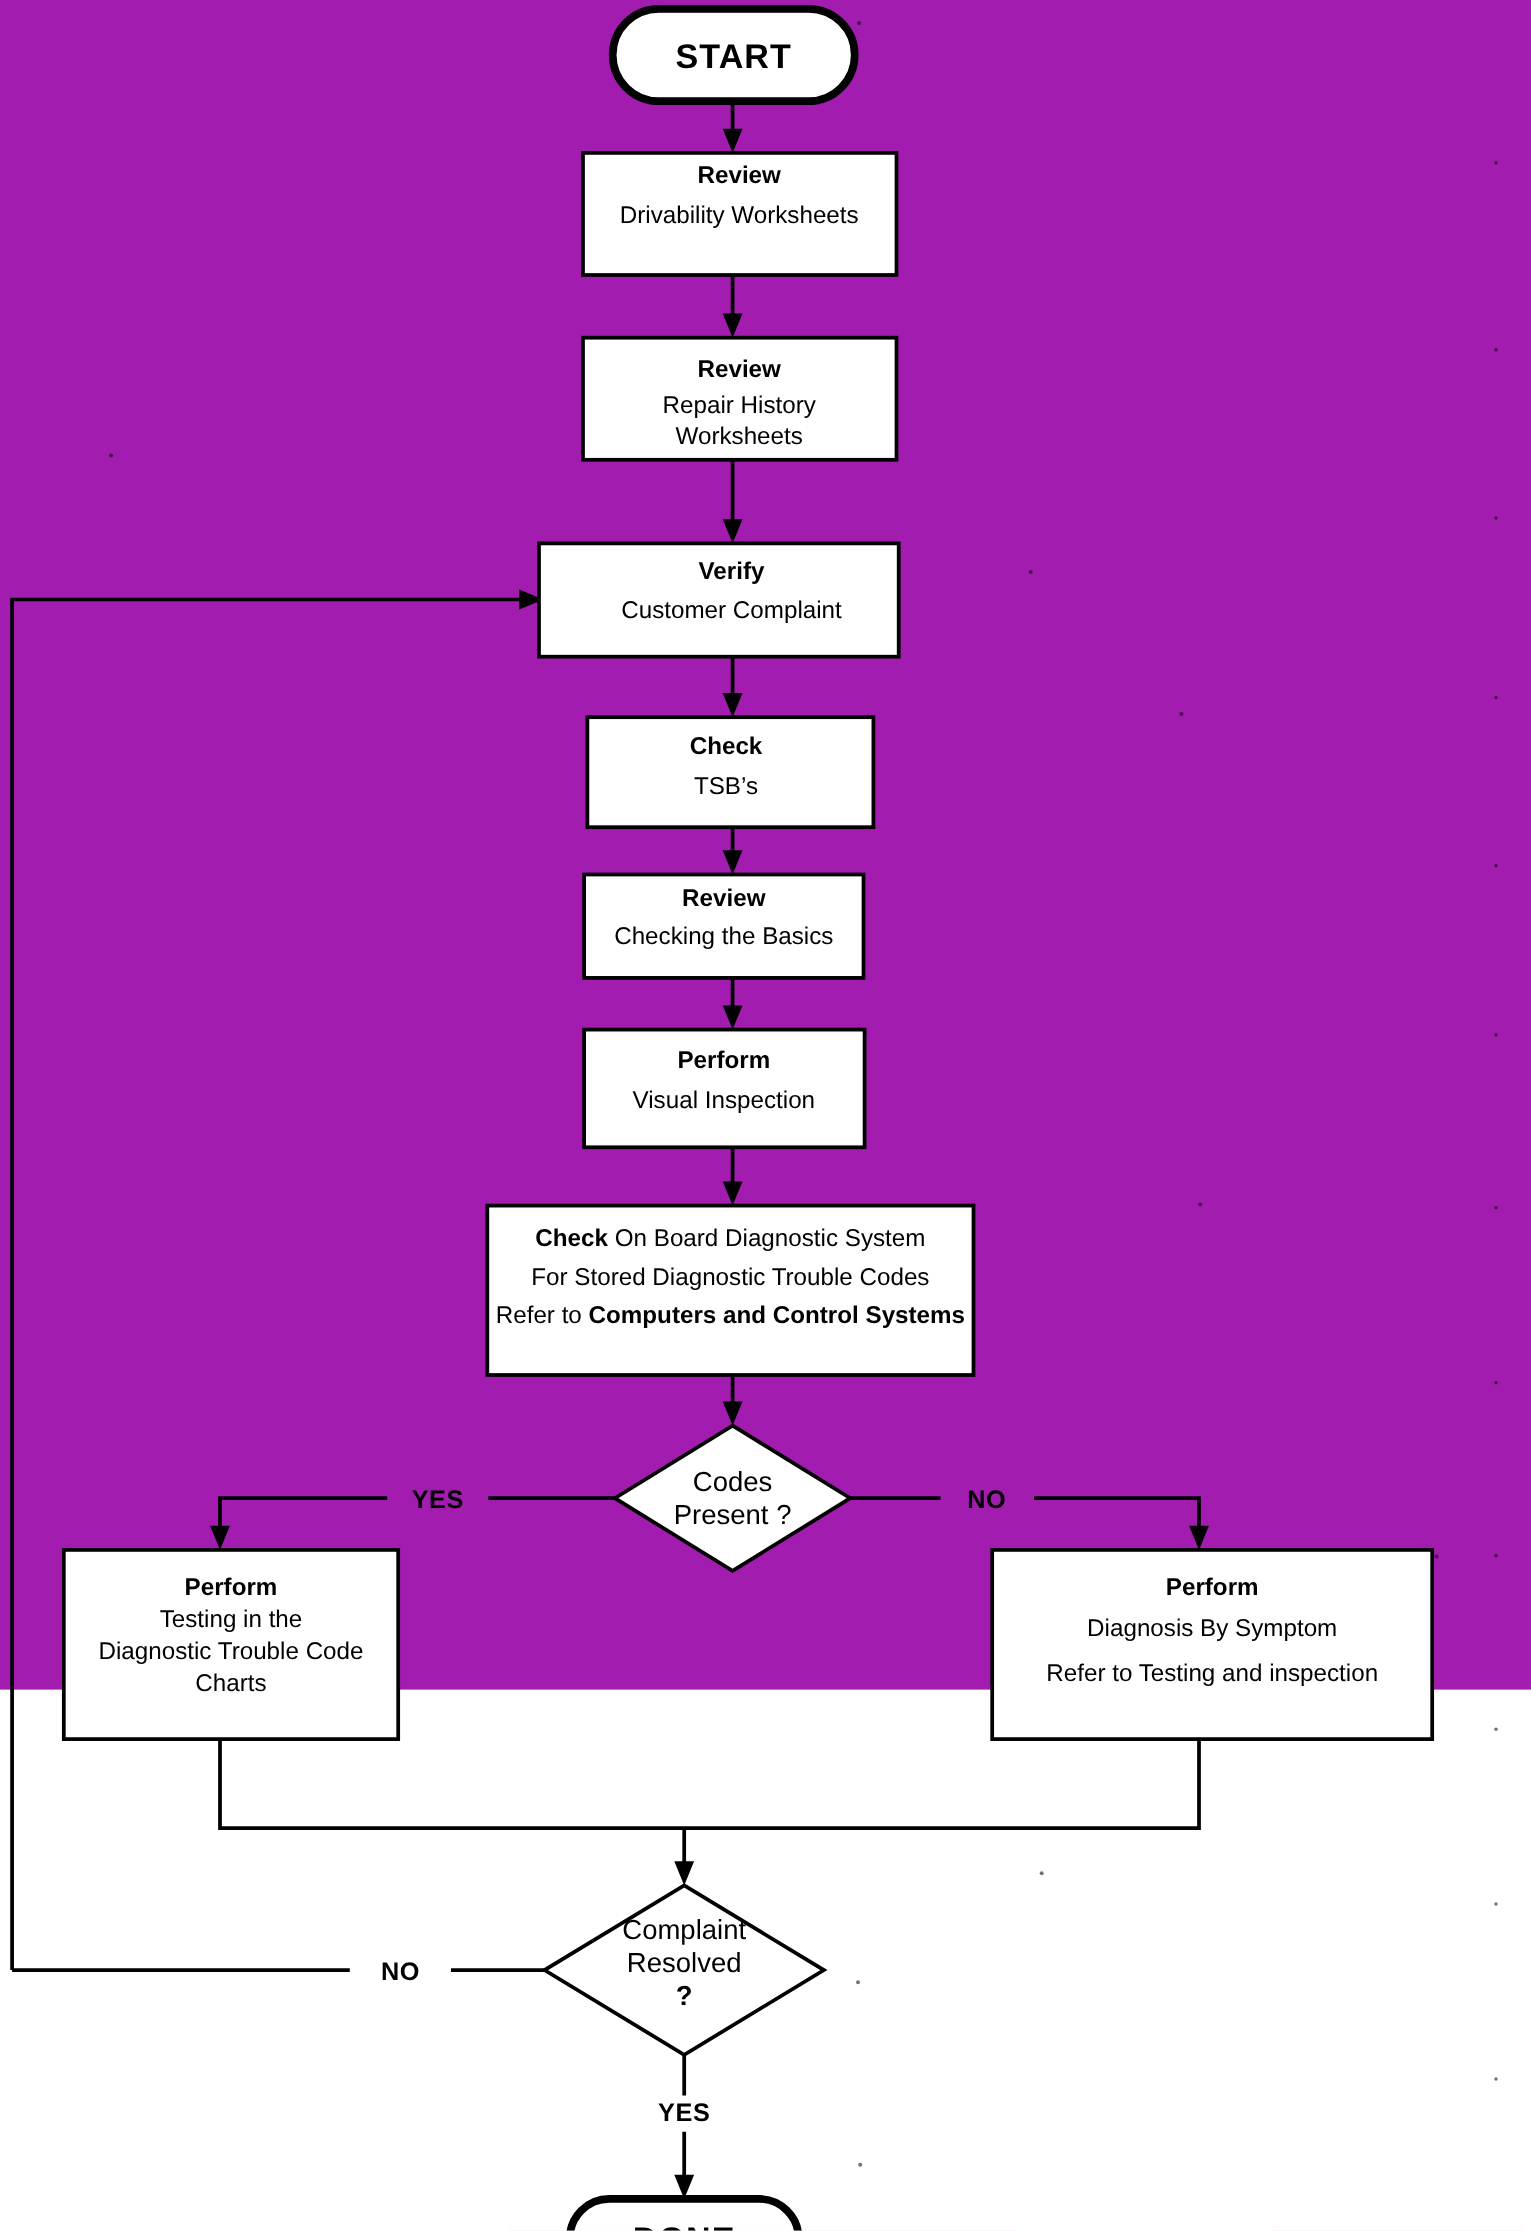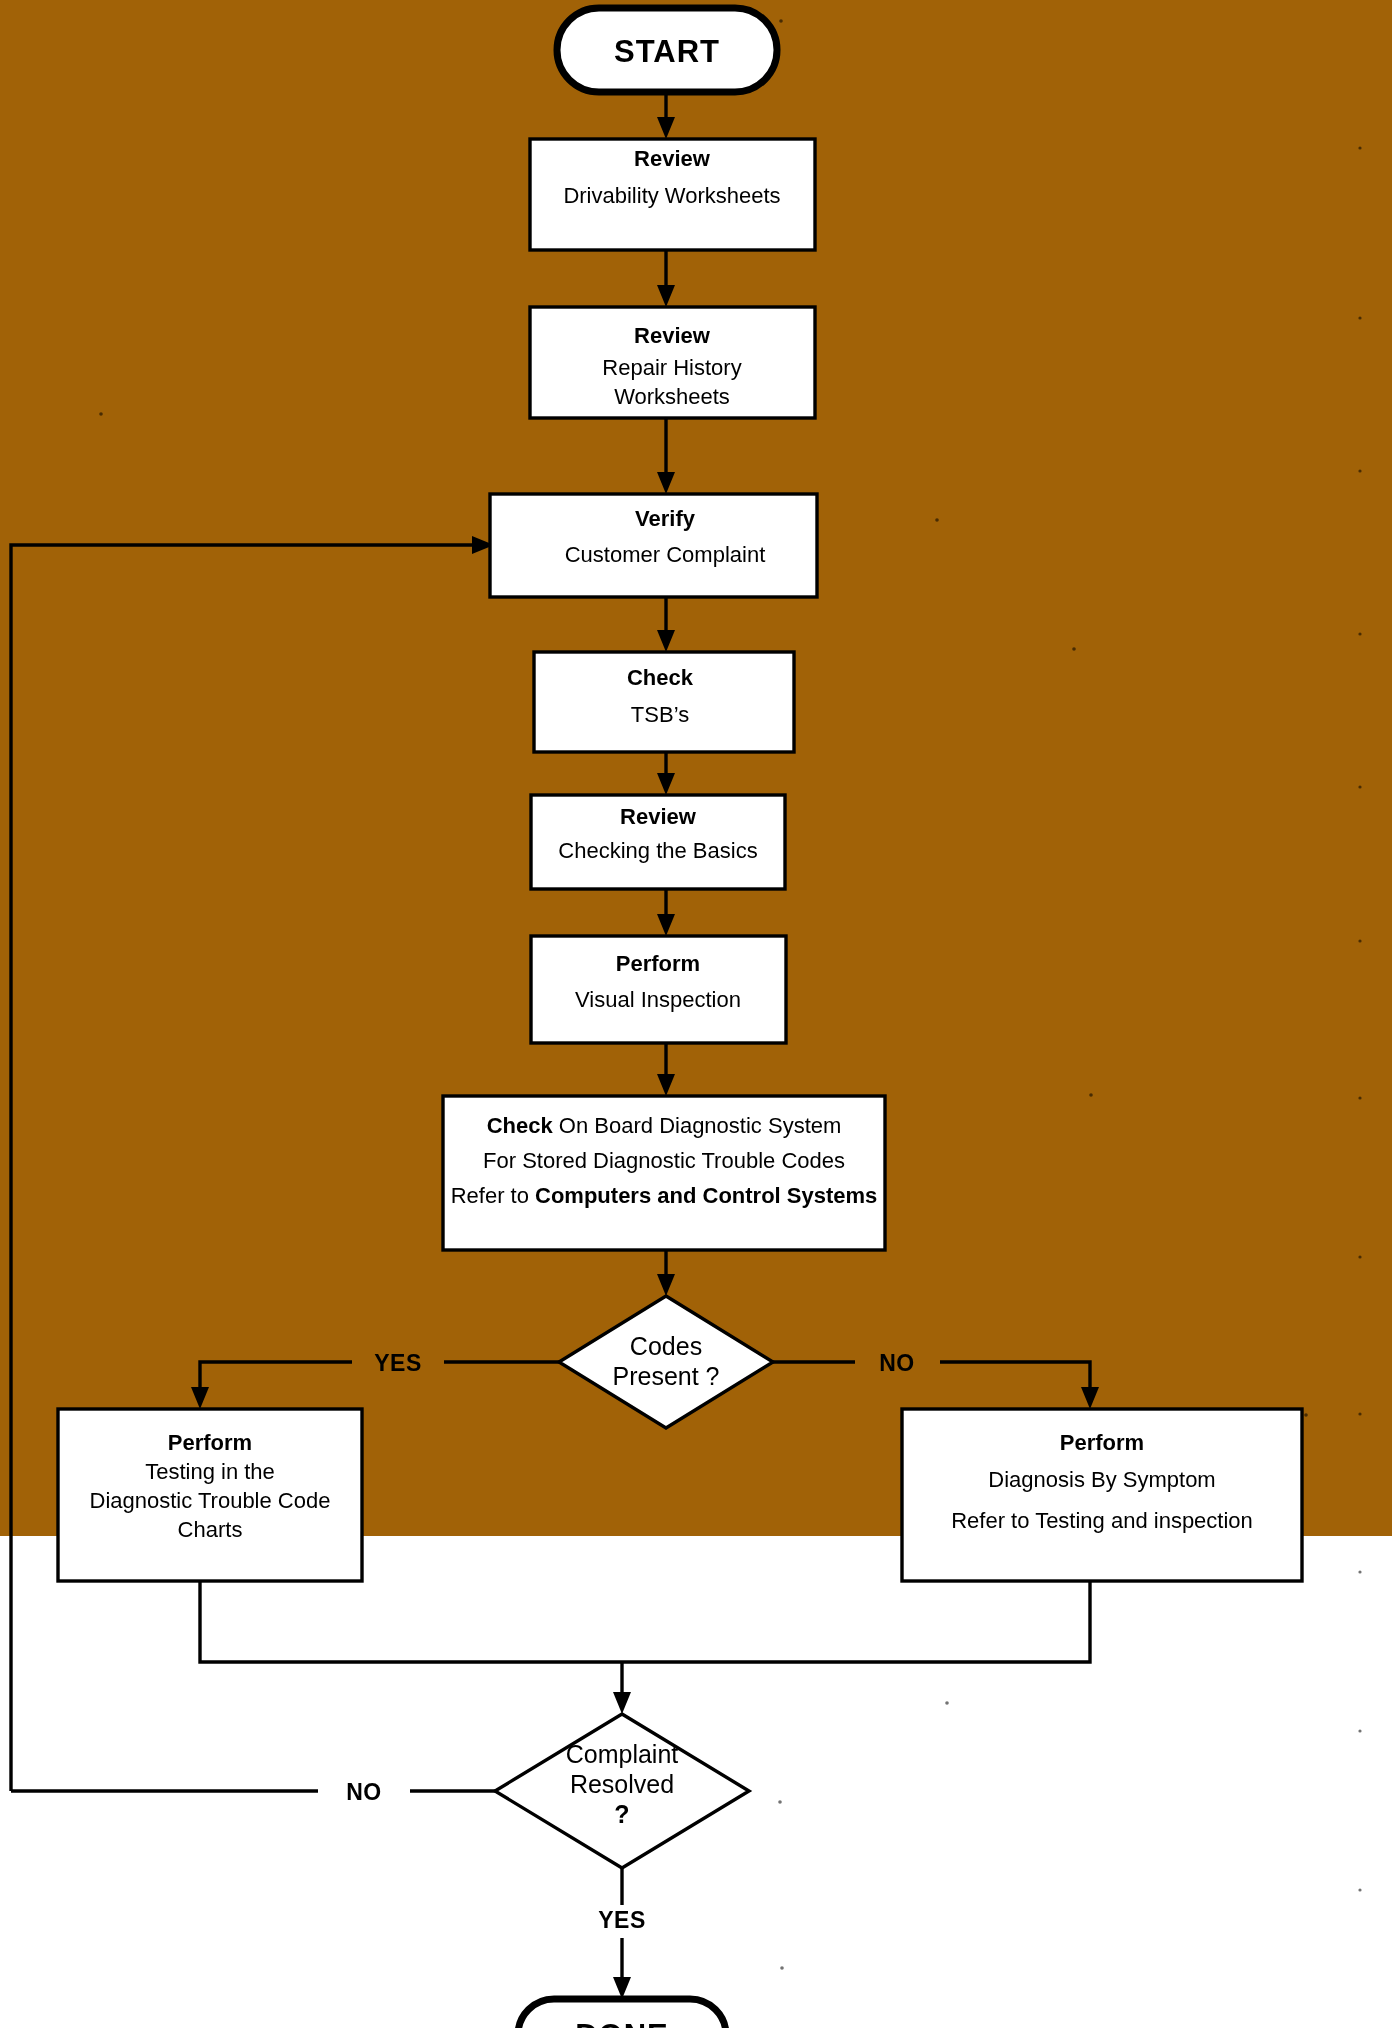--- a/index.html
+++ b/index.html
@@ -10,21 +10,21 @@
   body {
     width: 1392px;
     height: 2028px;
     font-family: "Liberation Sans", sans-serif;
     overflow: hidden;
   }
   #flowchart-root {
     position: relative;
     width: 1392px;
     height: 1536px;
-    background: #a16207;
+    background: #a21caf;
   }
   svg.chart-svg {
     display: block;
     width: 1392px;
     height: 2028px;
   }
   .box-rect {
     fill: #ffffff;
     stroke: #000000;
     stroke-width: 3.4;

